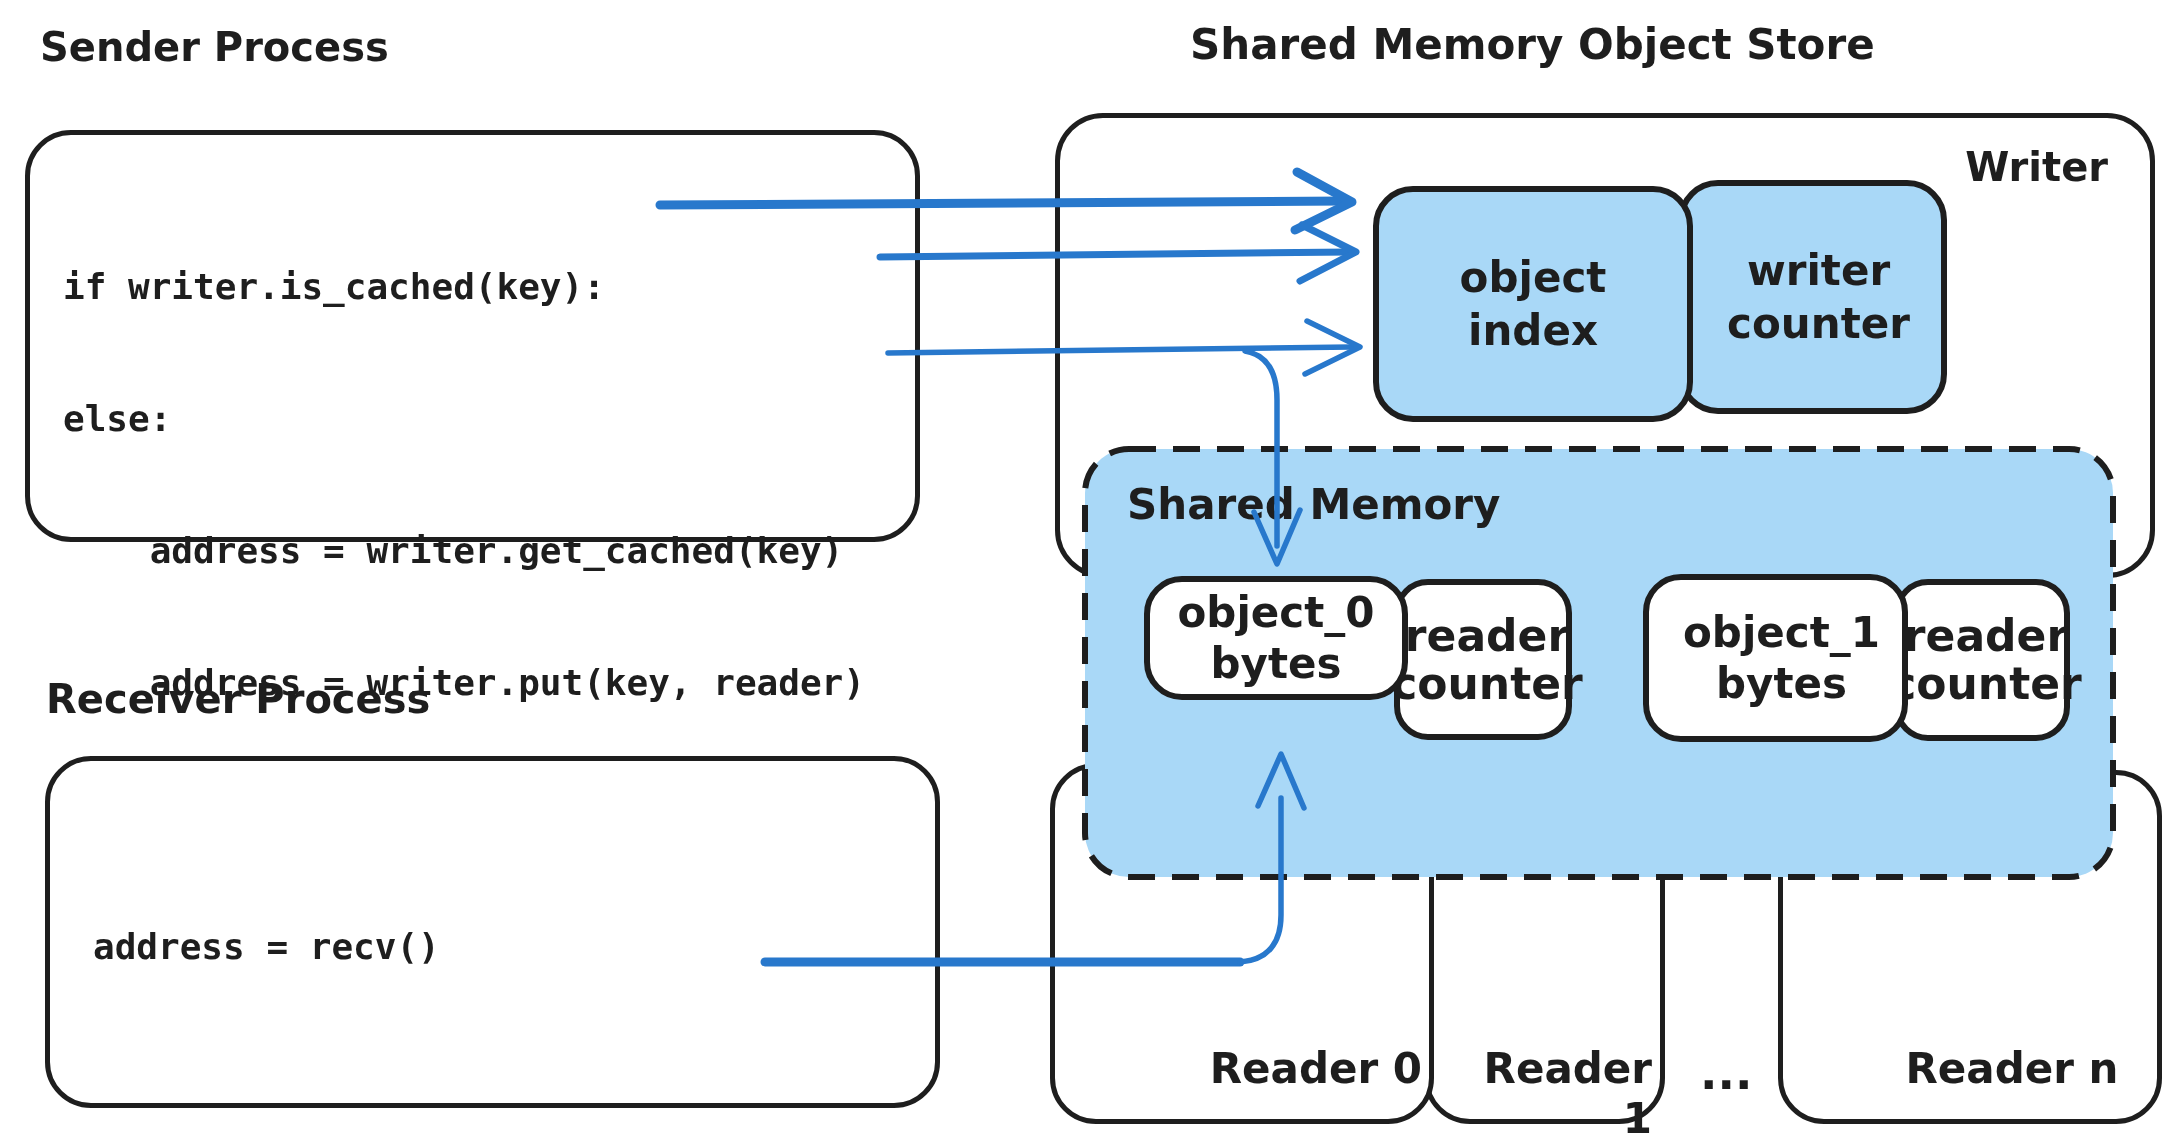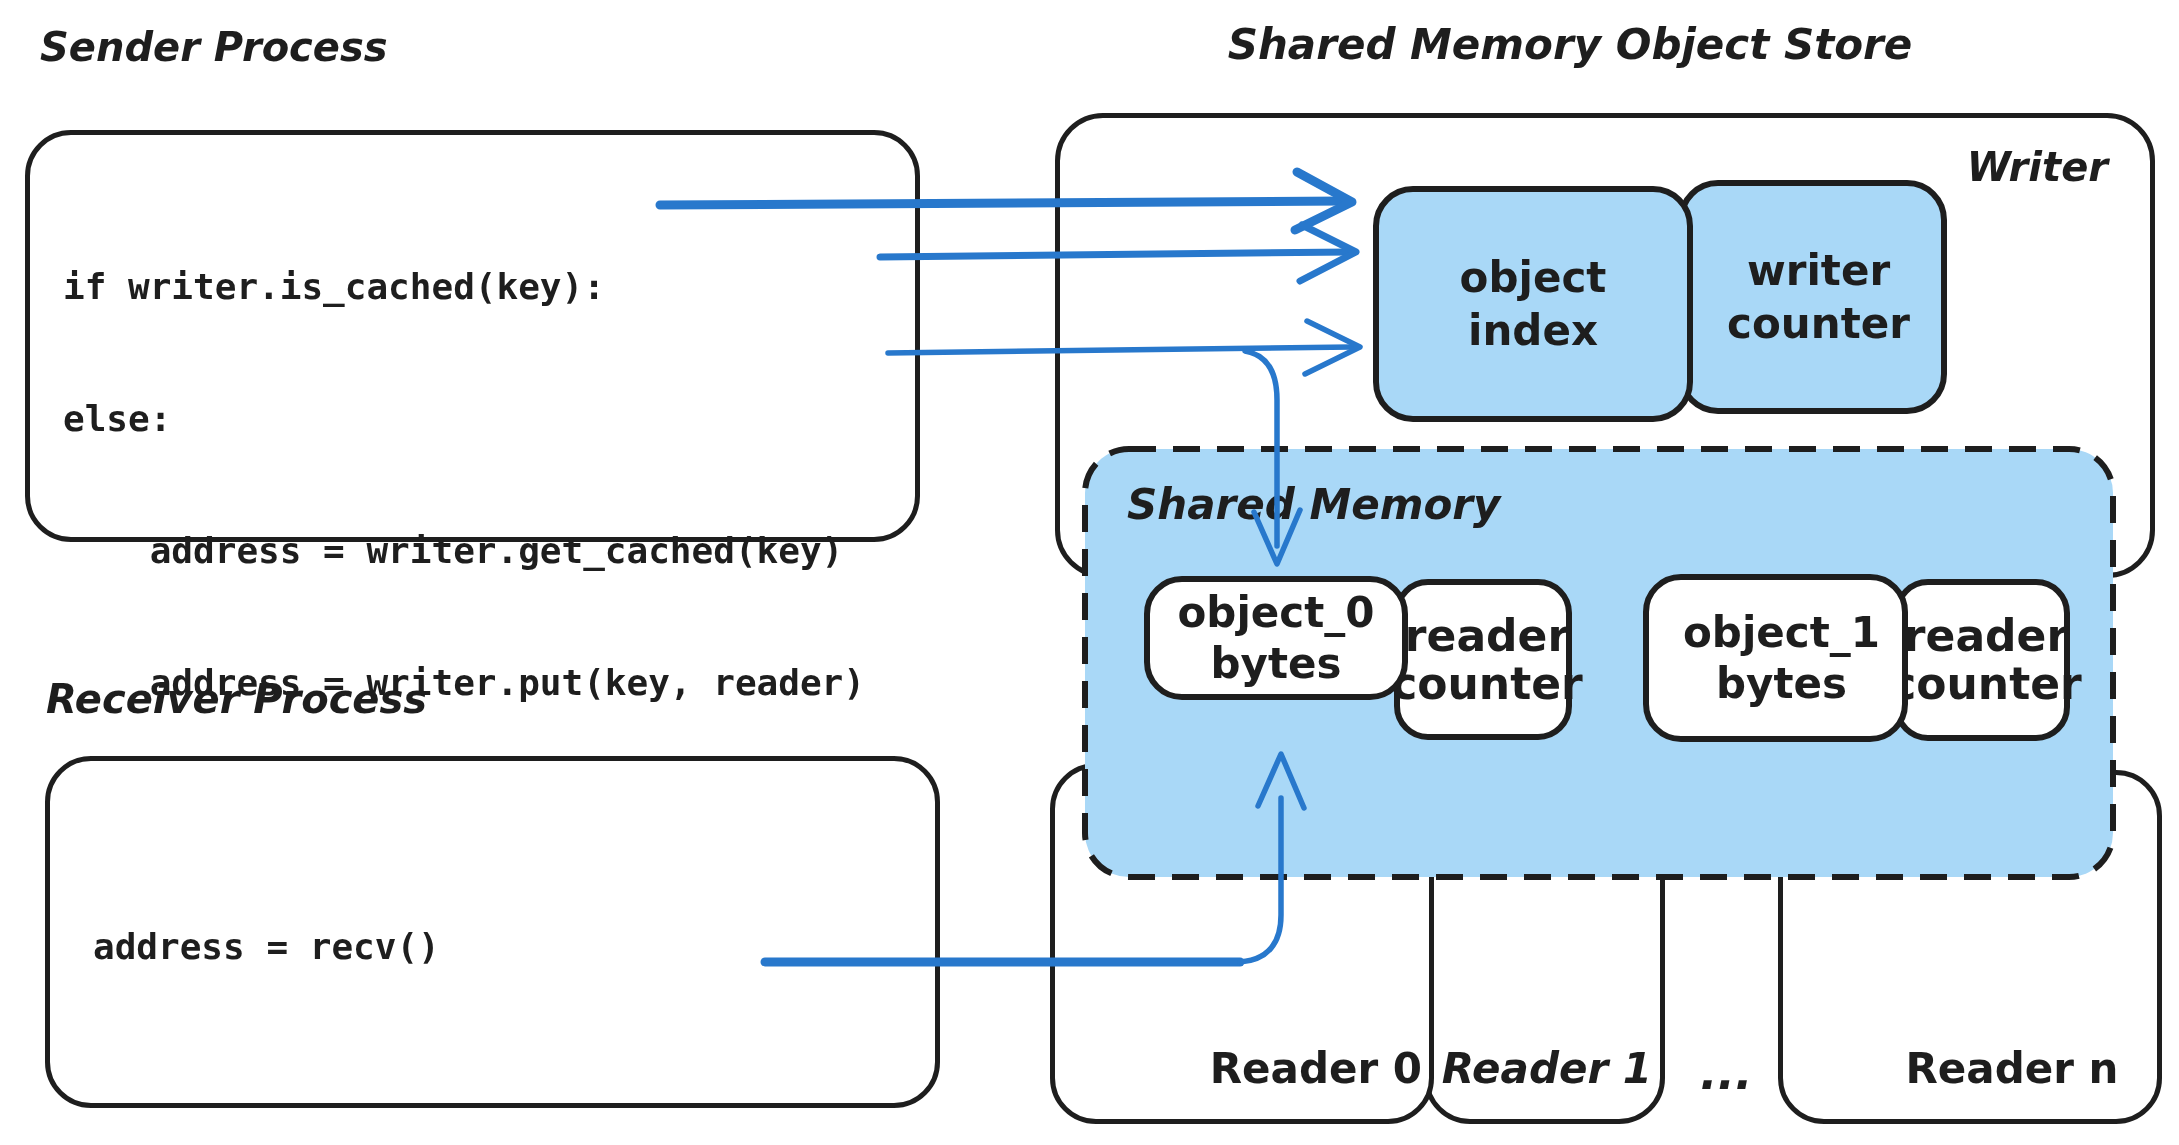--- a/index.html
+++ b/index.html
@@ -24,37 +24,37 @@
     display:flex;flex-direction:column;align-items:center;justify-content:center;
     text-align:center;font-weight:bold;font-size:42px;line-height:53px;
   }
   .whitebox{
     position:absolute;box-sizing:border-box;background:#fff;
     border:6px solid var(--ink);border-radius:38px;
     display:flex;flex-direction:column;align-items:center;justify-content:center;
     text-align:center;font-weight:bold;font-size:42px;line-height:51px;
   }
   .whitebox.small{font-size:44px;line-height:48px;border-radius:34px;}
-  .label{position:absolute;font-weight:bold;font-size:40px;white-space:nowrap;font-style:italic;}
+  .label{position:absolute;font-weight:bold;font-size:40px;white-space:nowrap;}
   .code{
     position:absolute;font-family:"DejaVu Sans Mono",monospace;
     font-size:36px;font-weight:bold;white-space:pre;
   }
   .code .ln{height:50px;line-height:50px;}
   .r-label{position:absolute;font-weight:bold;font-size:42px;text-align:right;height:50px;line-height:50px;}
   svg{position:absolute;left:0;top:0;}
   .arrow{stroke:var(--accent);fill:none;stroke-linecap:round;stroke-linejoin:round;}
   .dashedrect{fill:var(--blue);stroke:var(--ink);}
 </style>
 </head>
 <body>
 
 <div class="canvas">
 
-  <div class="label" style="left:1190px;top:20px;width:760px;text-align:center;font-size:42px;">Shared Memory Object Store</div>
+  <div class="label" style="left:1190px;top:20px;width:760px;text-align:left;font-size:42px;">Shared Memory Object Store</div>
 
   <div class="box" style="left:1055px;top:113px;width:1100px;height:465px;border-radius:48px;"></div>
   <div class="label" style="left:1900px;top:144px;width:208px;text-align:right;">Writer</div>
 
   <div class="bluebox" style="left:1678px;top:180px;width:269px;height:234px;padding-left:12px;">
     <span>writer</span>
     <span>counter</span>
   </div>
 
   <div class="bluebox" style="left:1373px;top:186px;width:320px;height:236px;">
@@ -85,21 +85,21 @@
     <span>reader</span>
     <span>counter</span>
   </div>
 
   <div class="whitebox" style="left:1643px;top:574px;width:265px;height:168px;padding-left:12px;">
     <span>object_1</span>
     <span>bytes</span>
   </div>
 
   <div class="r-label" style="left:1150px;top:1044px;width:272px;">Reader 0</div>
-  <div class="r-label" style="left:1440px;top:1044px;width:212px;font-style:italic;">Reader 1</div>
+  <div class="r-label" style="left:1440px;top:1044px;width:212px;">Reader 1</div>
   <div class="label" style="left:1700px;top:1046px;font-size:46px;">...</div>
   <div class="r-label" style="left:1880px;top:1044px;width:264px;text-align:center;">Reader n</div>
 
   <div class="label" style="left:40px;top:24px;">Sender Process</div>
   <div class="box thin" style="left:25px;top:130px;width:895px;height:412px;"></div>
   <div class="code" style="left:63px;top:180px;">
     <div class="ln">if writer.is_cached(key):</div>
     <div class="ln">else:</div>
     <div class="ln">    address = writer.get_cached(key)</div>
     <div class="ln">    address = writer.put(key, reader)</div>

